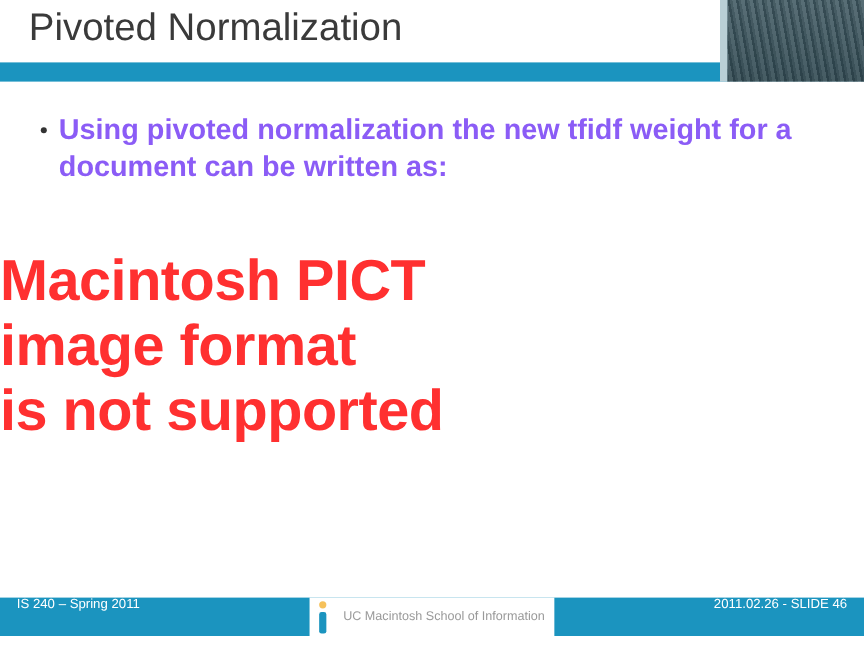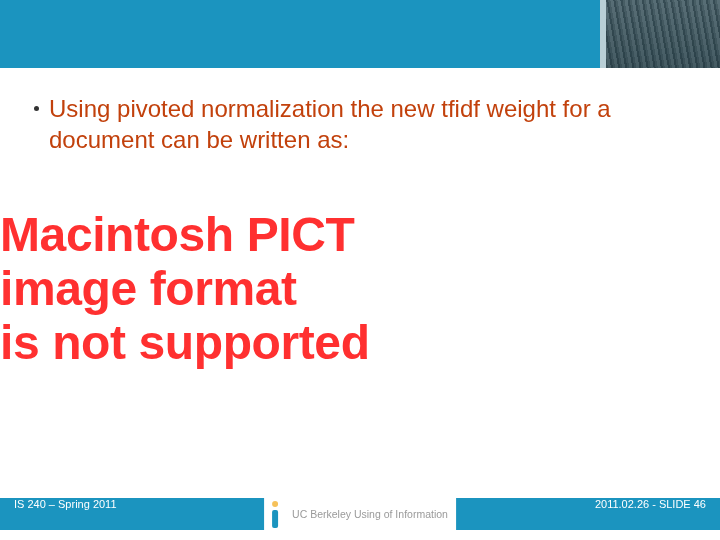--- a/index.html
+++ b/index.html
@@ -57,22 +57,23 @@
       align-items: flex-start;
       gap: 10px;
     }
     .bullet-dot {
       width: 5px; height: 5px; border-radius: 50%;
       background: #333; margin-top: 12px; flex-shrink: 0;
       margin-left: 6px;
     }
     .bullet-text {
       font-size: 24px;
-      color: #c2410c;
+      color: #8b5cf6;
       line-height: 1.28;
+      font-weight: bold;
     }
     .pict-msg {
       position: absolute;
       top: 208px;
       left: 0;
       width: 720px;
       text-align: left;
       color: #ff3030;
       font-size: 48px;
       font-weight: 700;
@@ -116,20 +117,23 @@
       white-space: nowrap;
     }
     .footer-spacer-bottom {
       position:absolute; bottom:0; left:0; width:720px; height:10px; background:#fff;
     }
   </style>
 </head>
 <body>
 
 <div class="header-bar">
+  <div class="header-white">
+    <div class="title">Pivoted Normalization</div>
+  </div>
   <div class="corner-img"></div>
 </div>
 
 <div class="body-area">
   <div class="bullet-row">
     <div class="bullet-dot"></div>
     <div class="bullet-text">Using pivoted normalization the new tfidf weight for a document can be written as:</div>
   </div>
 </div>
 
@@ -139,17 +143,17 @@
   <div>is not supported</div>
 </div>
 
 <div class="footer-bar">
   <div>IS 240 – Spring 2011</div>
   <div class="footer-center">
     <div class="ischool-logo">
       <div class="dot"></div>
       <div class="bar"></div>
     </div>
-    <div class="ischool-text">UC Berkeley Using of Information</div>
+    <div class="ischool-text">UC Macintosh School of Information</div>
   </div>
   <div>2011.02.26 - SLIDE 46</div>
 </div>
 <div class="footer-spacer-bottom"></div>
 
 </body></html>

